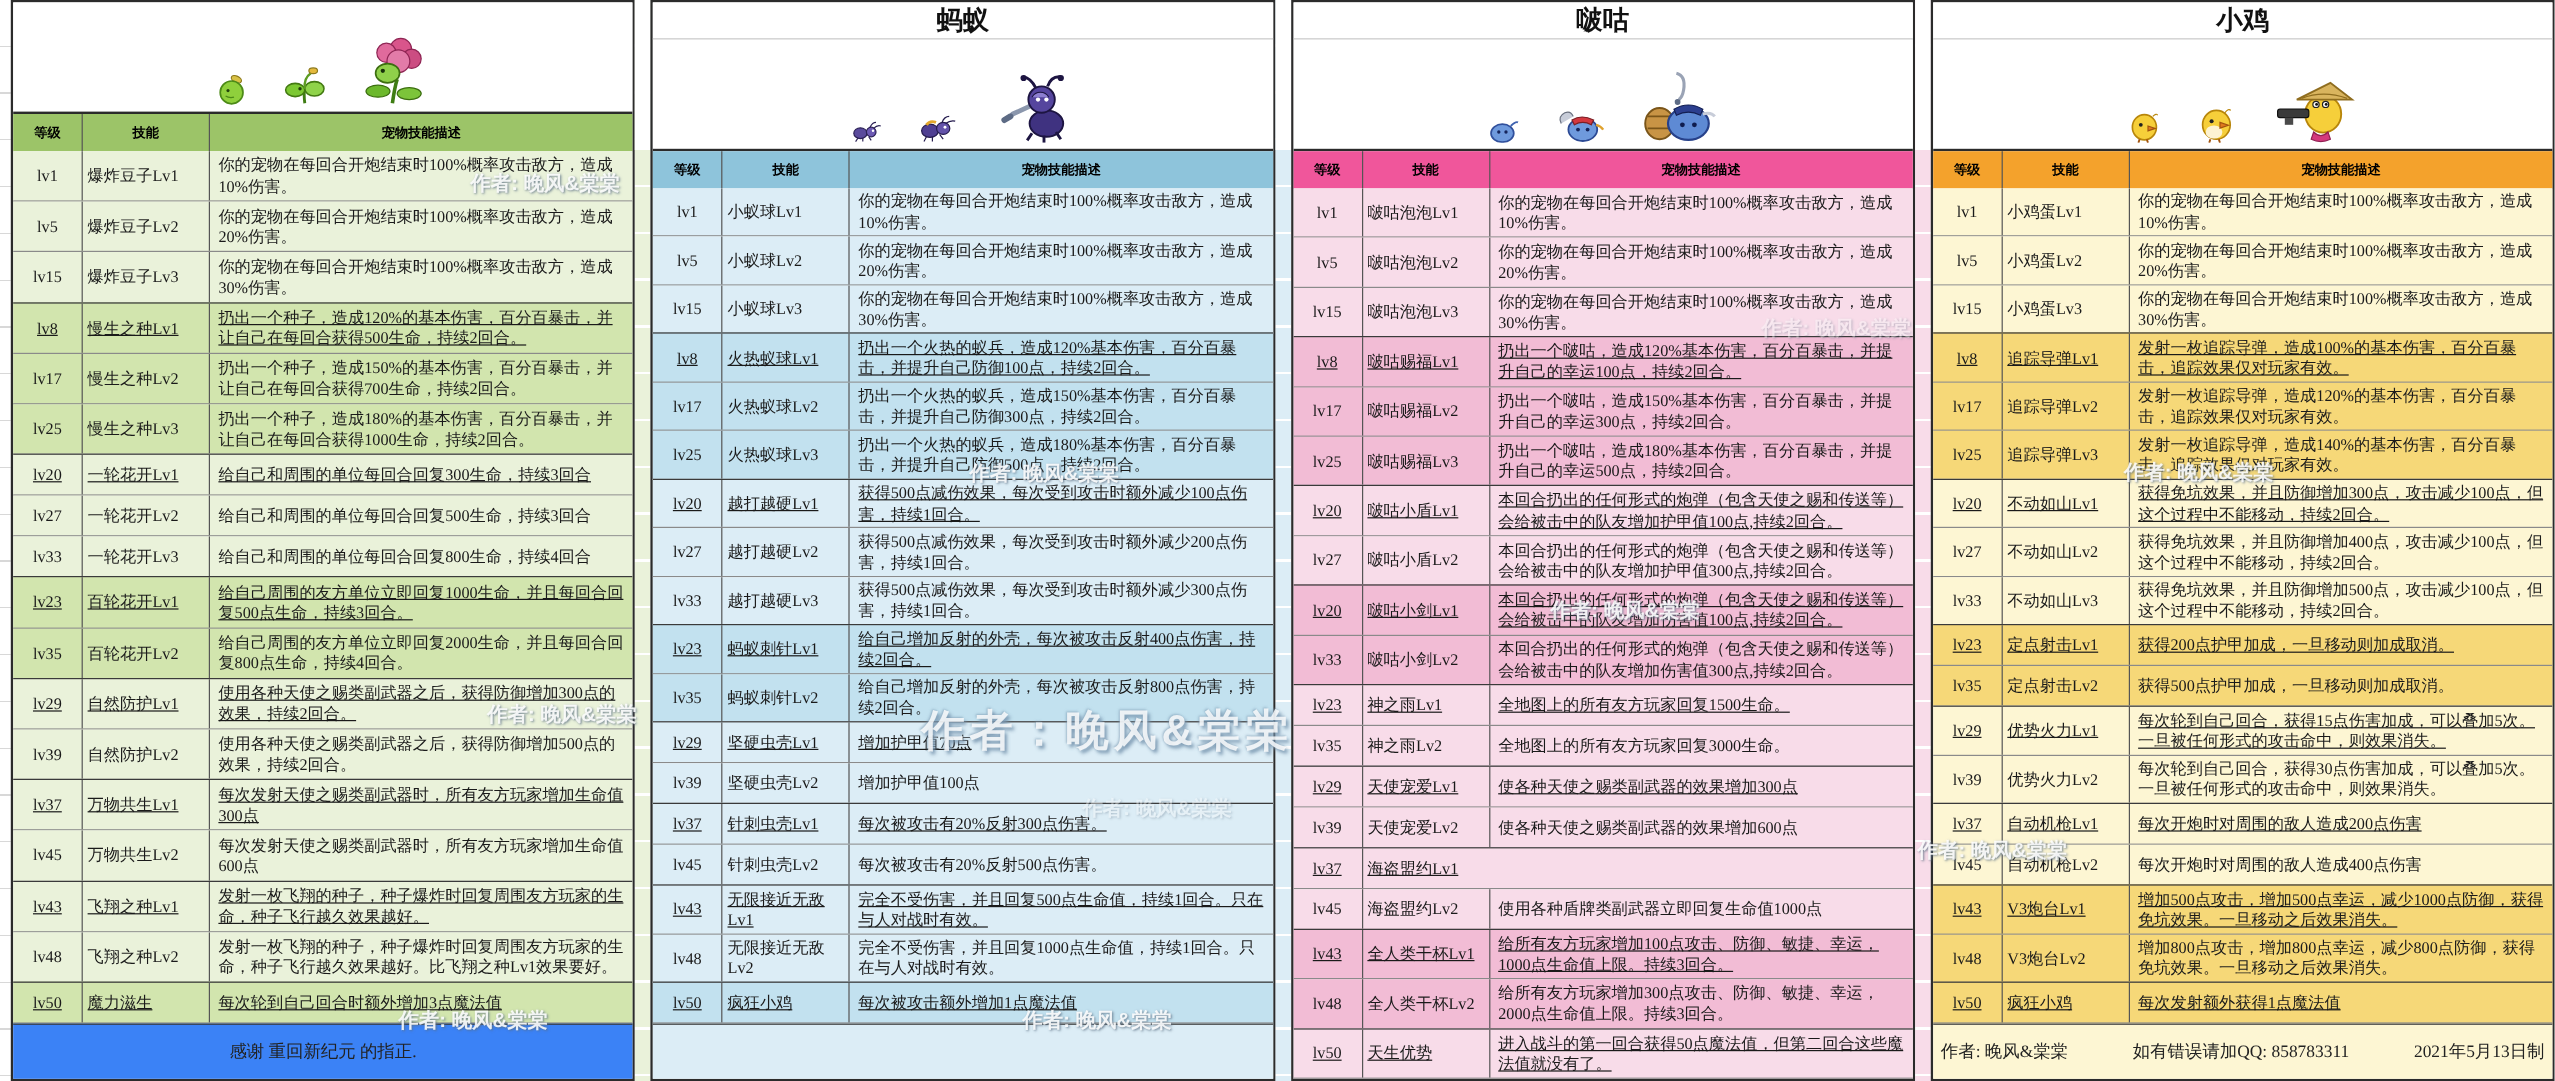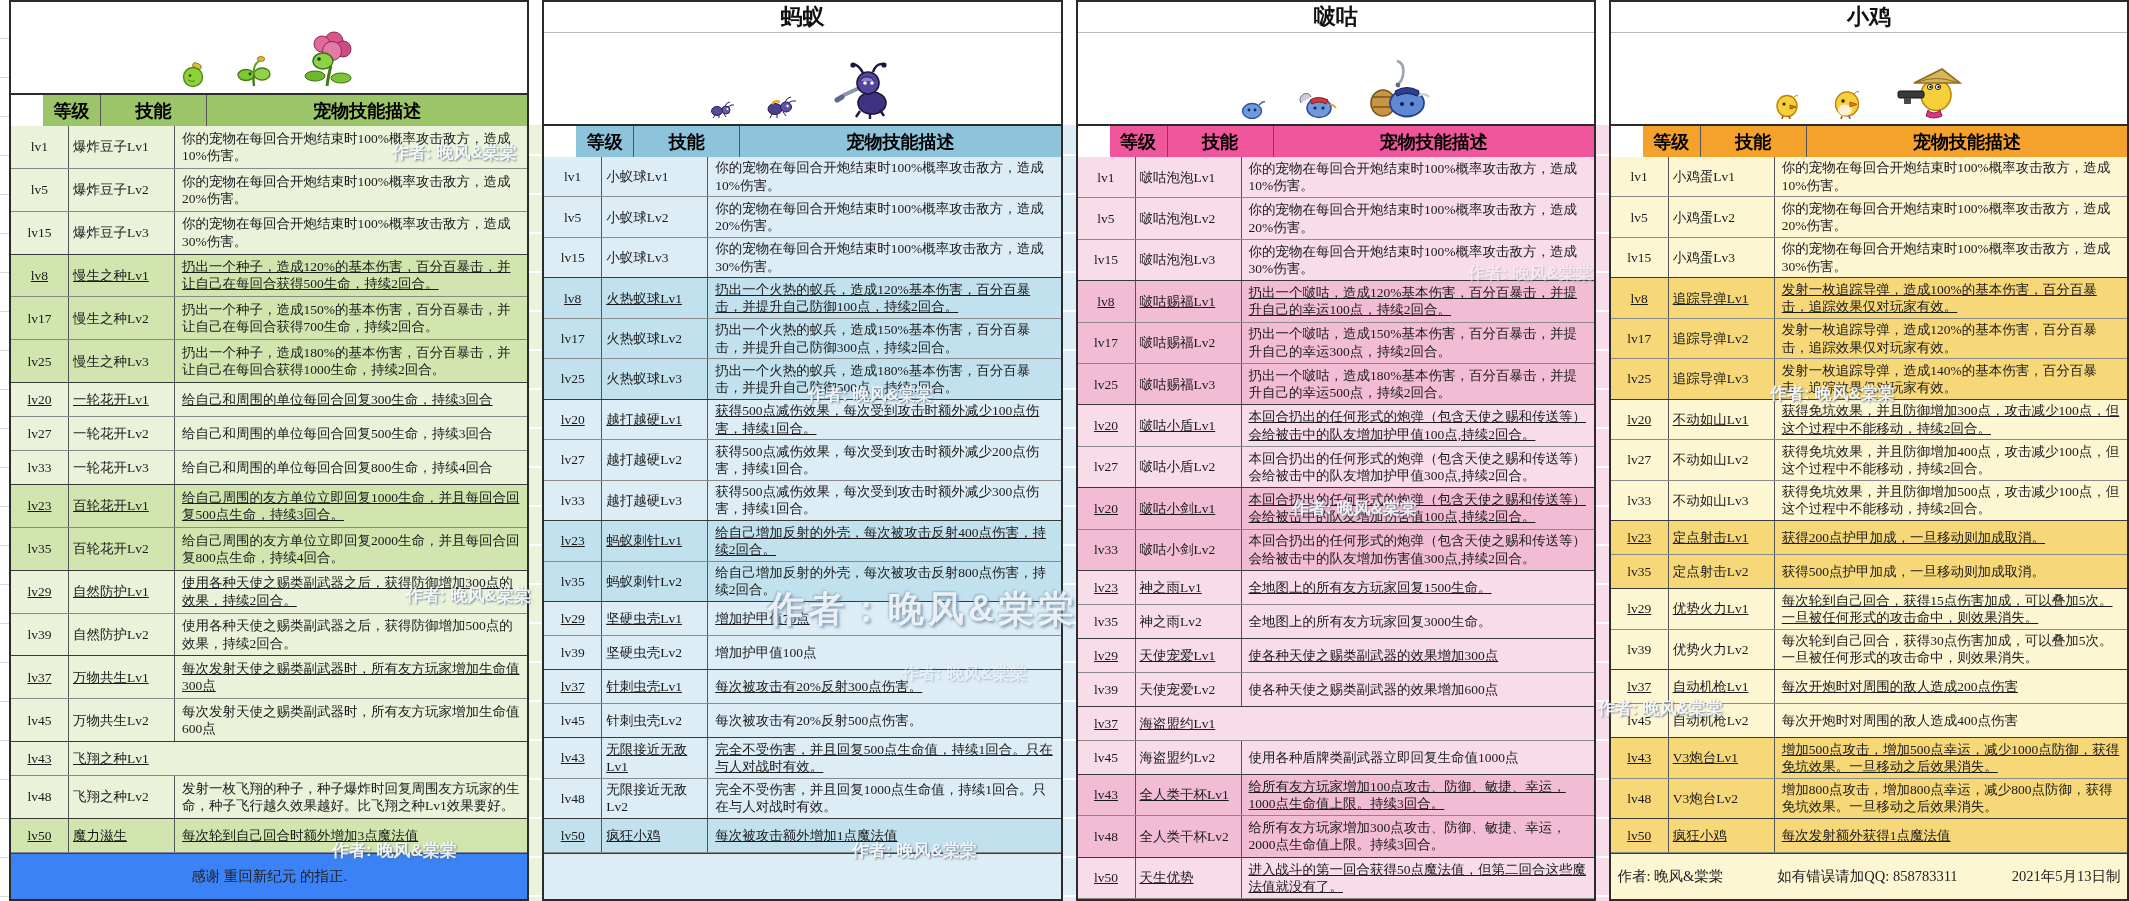--- a/index.html
+++ b/index.html
@@ -6,21 +6,21 @@
   #wrap{position:relative;width:2129px;height:901px;display:flex;align-items:stretch;
         font-family:"Liberation Sans",sans-serif;background:#fff;overflow:hidden;}
   .edge-sliver{width:9px;background:repeating-linear-gradient(to bottom,#fff 0 38px,#d8d8d8 38px 39px);}
   .strip{width:13px;}
   .section{flex:1;display:flex;flex-direction:column;border:2px solid #2b2b2b;min-width:0;}
   .title{height:30px;display:flex;align-items:center;justify-content:center;
          font-size:22px;font-weight:bold;color:#111;background:#fff;border-bottom:1px solid #bbb;}
   .sprites{height:93px;background:#fff;display:flex;align-items:flex-end;justify-content:center;
            gap:30px;padding-bottom:5px;border-bottom:2px solid #2b2b2b;box-sizing:border-box;}
   .sprite{display:flex;align-items:flex-end;}
-  .thead{display:flex;height:31px;flex:0 0 31px;font-weight:bold;font-size:18px;color:#000;margin-left:32px;}
+  .thead{display:flex;height:31px;flex:0 0 31px;font-weight:bold;font-size:11px;color:#000;}
   .thead .cell{display:flex;align-items:center;justify-content:center;box-sizing:border-box;}
   .cell{border-right:1px solid #555;box-sizing:border-box;}
   .cell:last-child{border-right:none;}
   .c-level{width:58px;flex:0 0 58px;display:flex;align-items:center;justify-content:center;}
   .c-skill{width:106px;flex:0 0 106px;display:flex;align-items:center;padding:1px 4px;}
   .c-desc{flex:1;display:flex;align-items:center;padding:2px 7px;min-width:0;}
   .rows{flex:1;display:flex;flex-direction:column;min-height:0;}
   .row{display:flex;flex:1 1 auto;min-height:33px;border-bottom:1px solid #8a8a8a;
        font-family:"Liberation Serif",serif;font-size:13.5px;color:#1a1a1a;line-height:1.28;}
   .row.group-start{border-top:1.5px solid #3a3a3a;margin-top:-1px;text-decoration:underline;}
@@ -148,20 +148,21 @@
           <div class="cell c-desc">每次发射天使之赐类副武器时，所有友方玩家增加生命值300点</div>
         </div>
         <div class="row" style="background: rgb(234, 242, 218);">
           <div class="cell c-level">lv45</div>
           <div class="cell c-skill">万物共生Lv2</div>
           <div class="cell c-desc">每次发射天使之赐类副武器时，所有友方玩家增加生命值600点</div>
         </div>
         <div class="row group-start" style="background: rgb(234, 242, 218);">
           <div class="cell c-level">lv43</div>
           <div class="cell c-skill">飞翔之种Lv1</div>
+          <div class="cell c-desc">发射一枚飞翔的种子，种子爆炸时回复周围友方玩家的生命，种子飞行越久效果越好。</div>
         </div>
         <div class="row" style="background: rgb(234, 242, 218);">
           <div class="cell c-level">lv48</div>
           <div class="cell c-skill">飞翔之种Lv2</div>
           <div class="cell c-desc">发射一枚飞翔的种子，种子爆炸时回复周围友方玩家的生命，种子飞行越久效果越好。比飞翔之种Lv1效果要好。</div>
         </div>
         <div class="row group-start" style="background: rgb(210, 229, 174);">
           <div class="cell c-level">lv50</div>
           <div class="cell c-skill">魔力滋生</div>
           <div class="cell c-desc">每次轮到自己回合时额外增加3点魔法值</div>

